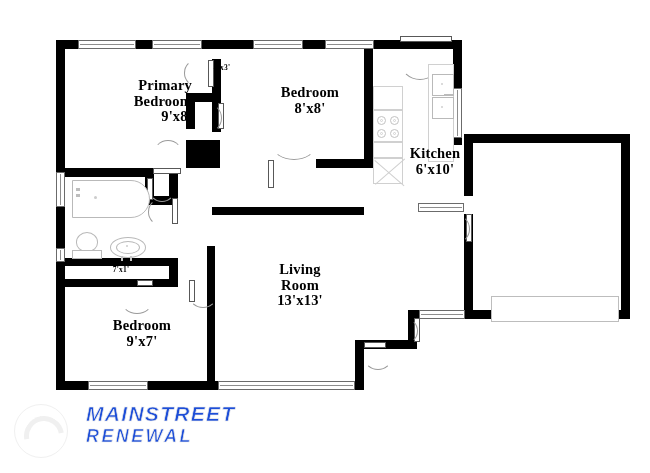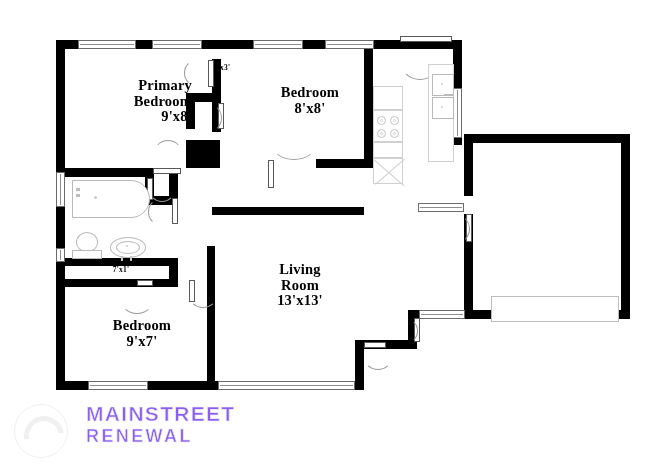--- a/index.html
+++ b/index.html
@@ -124,23 +124,24 @@
     pointer-events: none;
   }
   #watermark .wm-text {
     position: absolute;
     left: 72px;
     top: 2px;
     font-family: "Liberation Sans", sans-serif;
     font-weight: bold;
     font-size: 21px;
     letter-spacing: 1.3px;
-    color: #8b5cf6;
+    color: #1d4ed8;
     -webkit-text-stroke: 0.7px #ececec;
     line-height: 1.15;
+    font-style: italic;
   }
   #watermark .wm-text .sub {
     display: block;
     font-size: 18px;
     letter-spacing: 2.4px;
   }
   #watermark .wm-mark {
     position: absolute;
     left: 0;
     top: 4px;
@@ -354,20 +355,22 @@
     <div style="position:absolute;left:444px;top:94px;width:10px;height:2px;background:#bbbbbb;"></div>
   </div>
 
   <div class="garage-door" style="left:491px; top:296px; width:128px; height:26px;"></div>
 
   <div class="room-label big" style="left:66px;  top:78px;  width:126px;text-align:right;">Primary
 Bedroom
 9'x8'</div>
   <div class="room-label big" style="left:250px; top:85px;  width:120px;">Bedroom
 8'x8'</div>
+  <div class="room-label big" style="left:380px; top:146px; width:110px;">Kitchen
+6'x10'</div>
   <div class="room-label big" style="left:248px; top:262px; width:104px;">Living
 Room
 13'x13'</div>
   <div class="room-label big" style="left:82px;  top:318px; width:120px;">Bedroom
 9'x7'</div>
   <div class="room-label small" style="left:200px; top:64px;  width:44px;">4'x3'</div>
   <div class="room-label small" style="left:96px;  top:266px; width:50px;">7'x1'</div>
 
   <div id="watermark">
     <div class="wm-mark">

